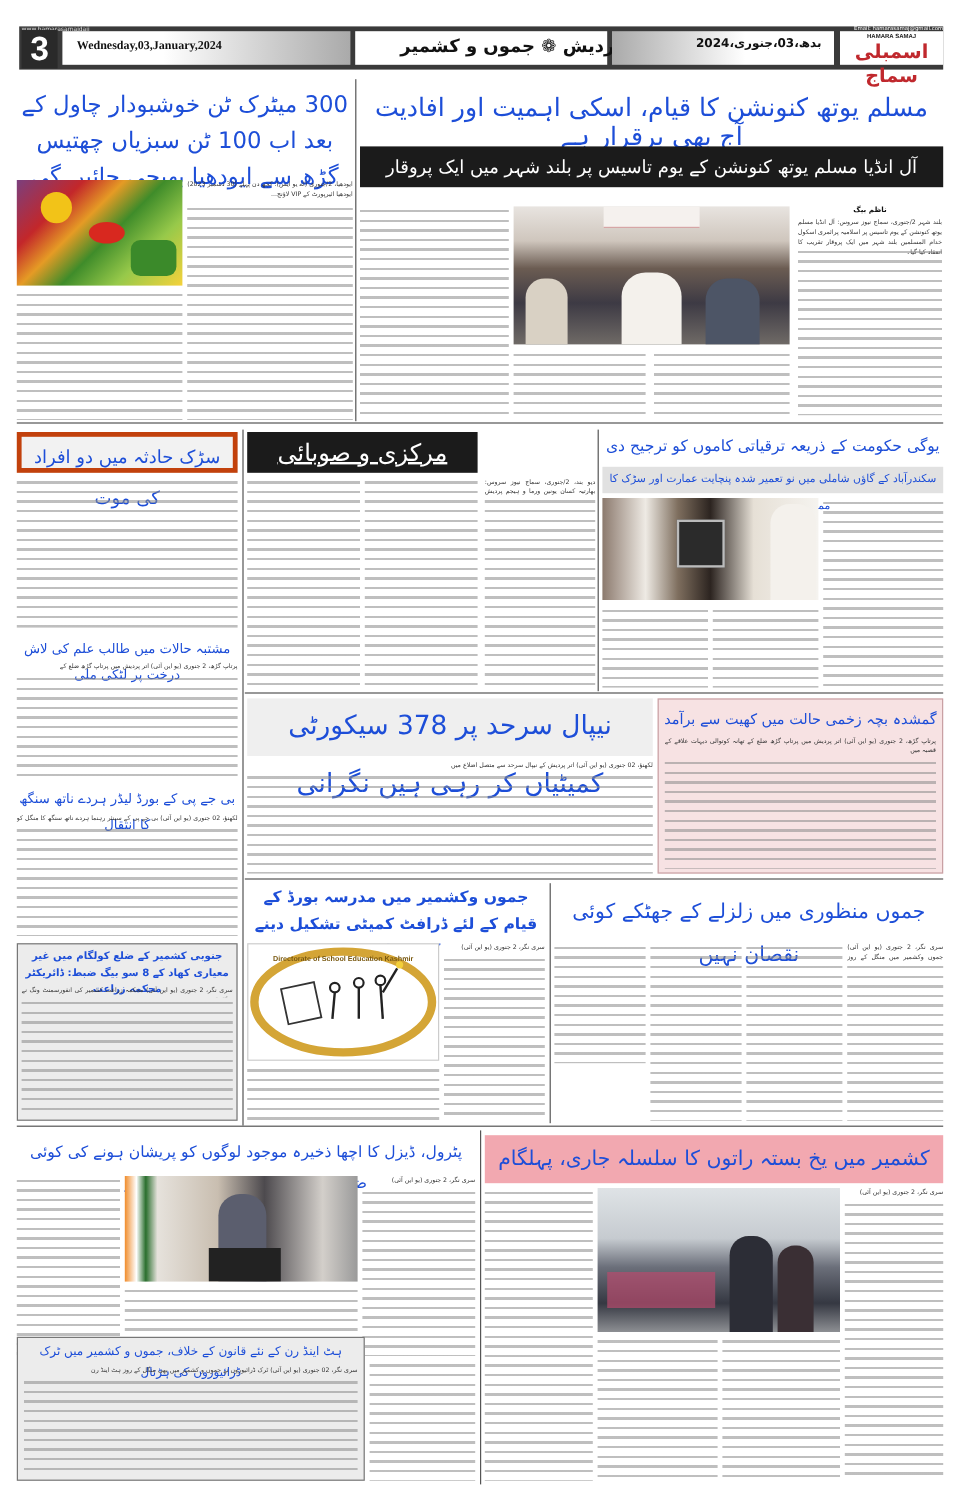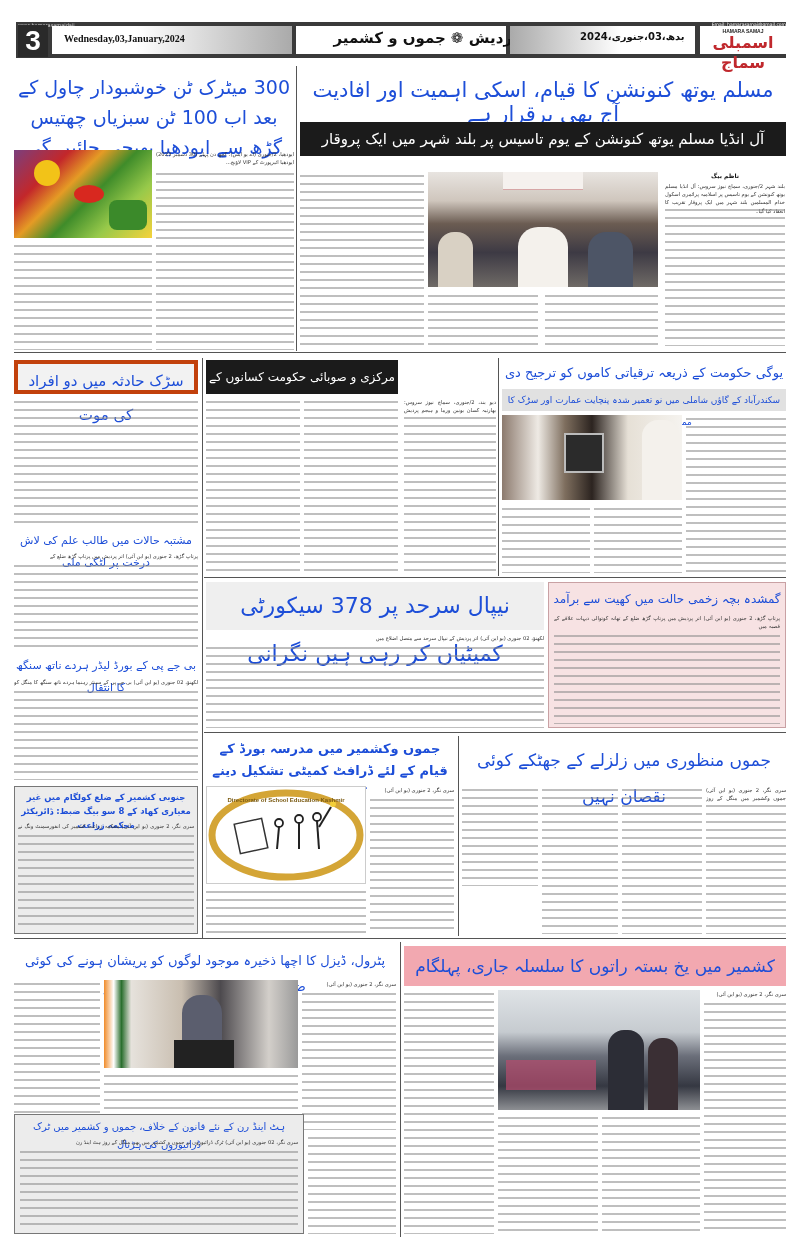--- a/index.html
+++ b/index.html
@@ -82,21 +82,21 @@
 
 <div class="abs rule-h" style="left:14px;top:352px;width:772px;"></div>
 
 <div class="abs headline" style="left:14px;top:360px;width:184px;height:34px;font-size:15px;line-height:34px;border:4px solid #c2410c;background:#f2f2f2;">سڑک حادثہ میں دو افراد کی موت</div>
 <div class="abs textlines" style="left:14px;top:398px;width:184px;height:125px;"></div>
 
 <div class="abs headline" style="left:14px;top:530px;width:184px;font-size:11px;line-height:22px;">مشتبہ حالات میں طالب علم کی لاش درخت پر لٹکی ملی</div>
 <div class="abs body-text" style="left:14px;top:552px;width:184px;height:9px;">پرتاپ گڑھ، 2 جنوری (یو این آئی) اتر پردیش میں پرتاپ گڑھ ضلع کے</div>
 <div class="abs textlines" style="left:14px;top:562px;width:184px;height:88px;"></div>
 
-<div class="abs headline hl-dark" style="left:206px;top:360px;width:192px;height:34px;font-size:12px;line-height:34px;">مرکزی و صوبائی حکومت کسانوں کے تئیں غیر سنجیدہ</div>
+<div class="abs headline hl-dark" style="left:206px;top:360px;width:192px;height:34px;font-size:20px;line-height:34px;text-decoration:underline;">مرکزی و صوبائی حکومت کسانوں کے تئیں غیر سنجیدہ</div>
 <div class="abs textlines" style="left:206px;top:398px;width:94px;height:175px;"></div>
 <div class="abs textlines" style="left:304px;top:398px;width:94px;height:175px;"></div>
 <div class="abs body-text" style="left:404px;top:398px;width:92px;height:16px;">دیو بند، 2/جنوری، سماج نیوز سروس: بھارتیہ کسان یونین ورما و ہیجم پردیش کمیٹی</div>
 <div class="abs textlines" style="left:404px;top:414px;width:92px;height:159px;"></div>
 
 <div class="abs rule-v" style="left:498px;top:358px;height:218px;"></div>
 
 <div class="abs headline" style="left:502px;top:360px;width:284px;font-size:13px;line-height:26px;">یوگی حکومت کے ذریعہ ترقیاتی کاموں کو ترجیح دی جا رہی ہے: لکشمی راج</div>
 <div class="abs headline" style="left:502px;top:389px;width:284px;height:22px;font-size:9px;line-height:22px;background:#e1e1e1;">سکندرآباد کے گاؤں شاملی میں نو تعمیر شدہ پنچایت عمارت اور سڑک کا ممبر اسمبلی نے افتتاح کیا</div>
 <div class="abs photo" style="left:502px;top:415px;width:180px;height:85px;background:linear-gradient(90deg,#8c7a6e 0%,#eeeae4 20%,#7e6e5e 35%,#2c2420 50%,#e6e0d6 70%,#f5f3ef 100%);">

